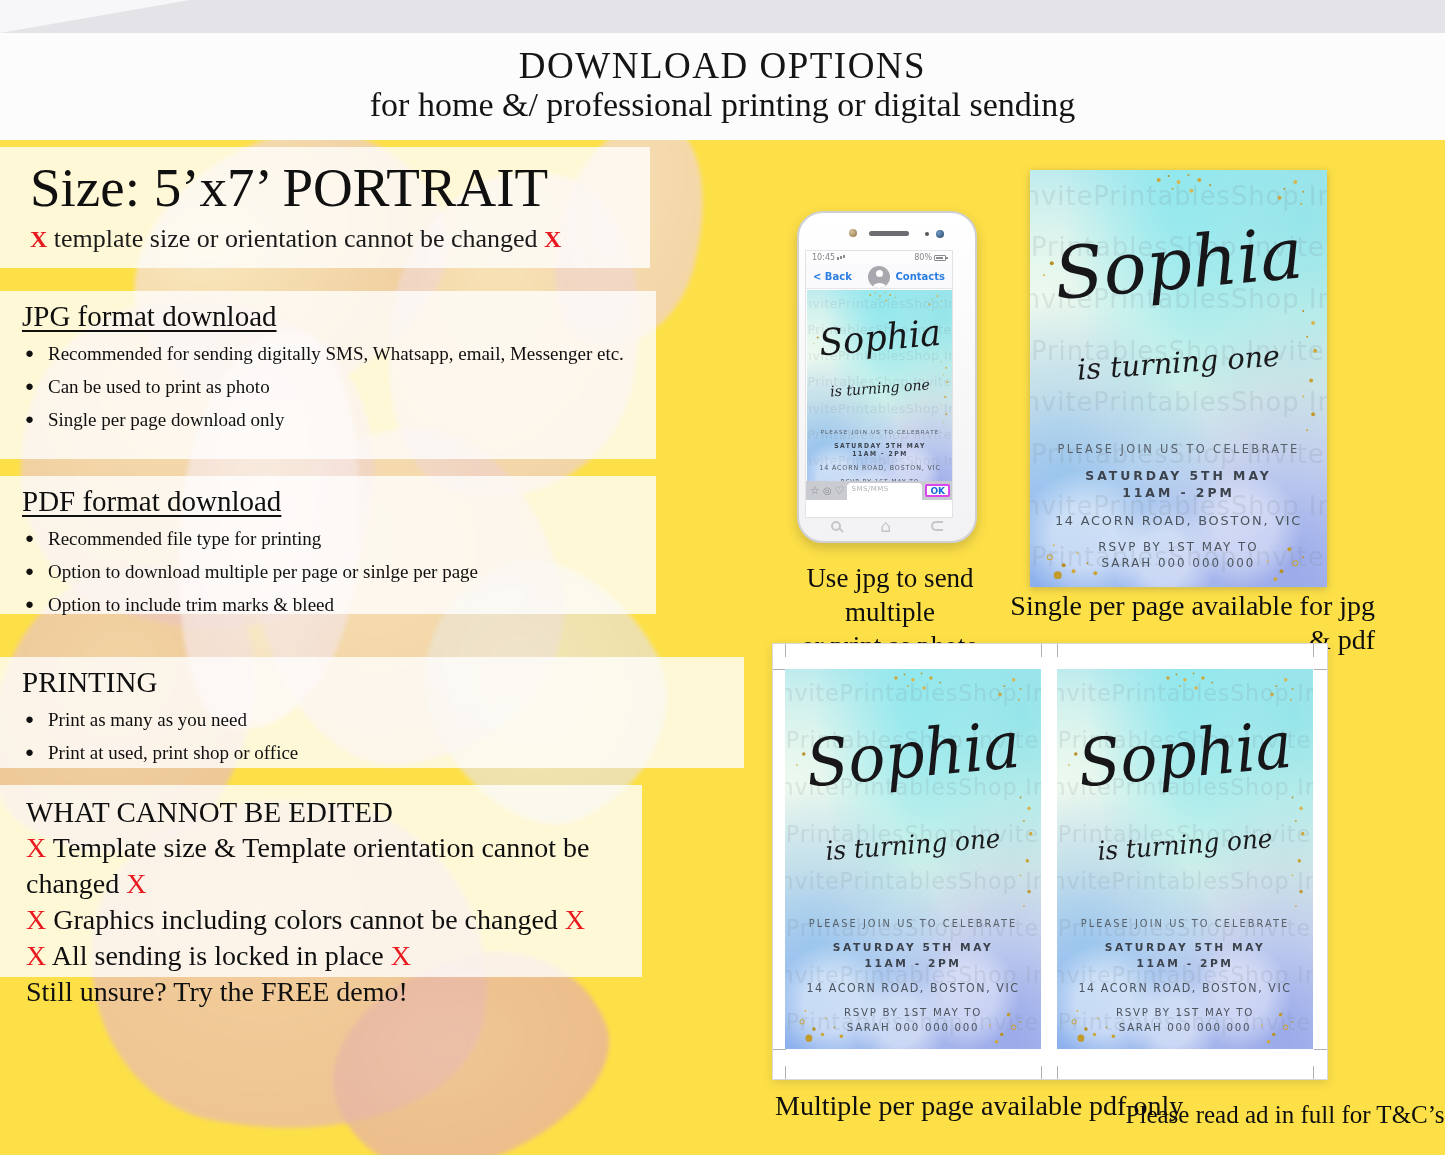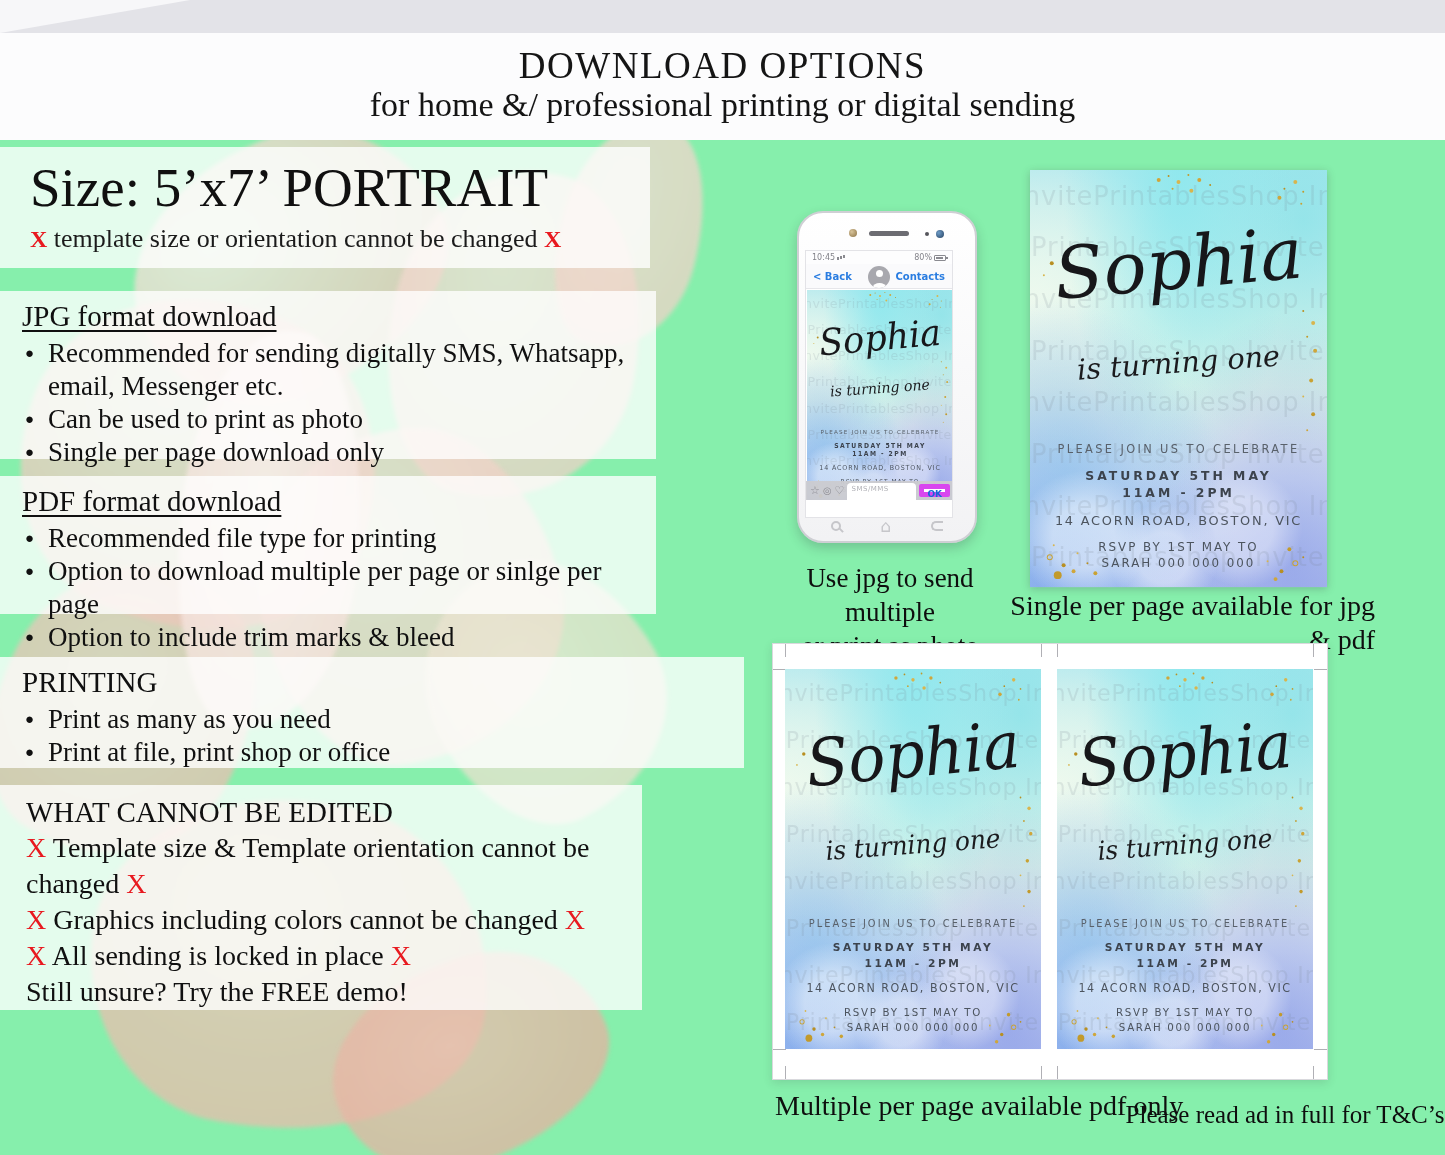--- a/index.html
+++ b/index.html
@@ -1,17 +1,17 @@
 <!DOCTYPE html>
 <html><head>
 <meta charset="utf-8">
 <style>
   html,body{margin:0;padding:0;background:#d8d8dc;}
   *{box-sizing:border-box;}
-  #canvas{position:relative;width:1445px;height:1155px;margin:0 auto;background:#86efac;overflow:hidden;
+  #canvas{position:relative;width:1445px;height:1155px;margin:0 auto;background:#fde047;overflow:hidden;
           font-family:"Liberation Serif","DejaVu Serif",serif;}
 
   
   .top-strip{position:absolute;left:0;top:0;width:1445px;height:33px;background:#e3e3e8;z-index:3;}
   .top-strip::before{content:"";position:absolute;left:0;top:0;width:190px;height:33px;background:#f7f7f9;
           clip-path:polygon(0 0,190px 0,0 33px);}
   .hdr-band{position:absolute;left:0;top:33px;width:1445px;height:107px;background:#fcfcfd;z-index:3;}
   .hdr-title{position:absolute;left:0;top:11px;width:100%;text-align:center;
           font-size:37px;letter-spacing:1.5px;color:#151515;}
   .hdr-sub{position:absolute;left:0;top:53px;width:100%;text-align:center;
@@ -34,25 +34,25 @@
   
   .strip{position:absolute;left:0;background:rgba(255,255,255,0.78);z-index:2;}
   #sec-size{top:147px;width:650px;height:121px;padding:10px 0 0 30px;}
   .size-title{font-size:55px;line-height:62px;color:#101010;}
   .size-note{font-size:26px;line-height:32px;color:#1b1b1b;margin-top:4px;}
   .xm{color:#e8191f;font-weight:700;font-size:24px;}
   .xm2{color:#e8191f;font-weight:400;}
   #sec-jpg{top:291px;width:656px;height:168px;padding:8px 0 0 22px;}
   #sec-pdf{top:476px;width:656px;height:138px;padding:8px 0 0 22px;}
   #sec-print{top:657px;width:744px;height:111px;padding:8px 0 0 22px;}
-  #sec-edit{top:785px;width:642px;height:225px;padding:10px 0 0 26px;}
+  #sec-edit{top:785px;width:642px;height:192px;padding:10px 0 0 26px;}
   .sec-h{font-size:29px;line-height:35px;color:#101010;}
   .u{text-decoration:underline;text-underline-offset:4px;}
   .blist{margin:3px 0 0 0;padding:0;list-style:none;}
-  .blist li{position:relative;padding-left:26px;font-size:27px;line-height:33px;color:#101010;max-width:610px;}
+  .blist li{position:relative;padding-left:26px;font-size:19px;line-height:33px;color:#101010;max-width:610px;}
   .blist li::before{content:"●";position:absolute;left:3px;top:0;font-size:15px;}
   .xline{font-size:28px;line-height:36px;color:#101010;}
   .xline .xm2{font-size:28px;}
 
   
   .cap{position:absolute;font-size:28px;line-height:34px;color:#0e0e0e;z-index:2;}
   #cap-phone{left:770px;top:561px;width:240px;text-align:center;font-size:27px;}
   #cap-single{left:1005px;top:589px;width:370px;text-align:right;}
   #cap-multi{left:775px;top:1089px;}
   #cap-terms{left:1120px;top:1098px;width:330px;text-align:center;font-size:25px;}
@@ -130,21 +130,21 @@
         border-radius:50% 50% 0 0;background:#fefefe;}
   .screen-invite{position:relative;width:148px;height:211px;overflow:hidden;background:#fff;}
   .msgbar{position:absolute;left:0;right:0;bottom:0;height:19px;background:rgba(203,203,208,0.95);
         display:flex;align-items:center;padding:0 4px;gap:3px;z-index:3;}
   .mic{font:400 11px "DejaVu Sans",sans-serif;color:#8f8f96;line-height:1;}
   .ico-star::before{content:"☆";}
   .ico-cam::before{content:"◎";font-size:10px;}
   .ico-heart::before{content:"♡";}
   .sms{flex:1;height:23px;background:#fff;border-radius:4px;font:400 7px/13px "DejaVu Sans",sans-serif;
         color:#b0b0b6;padding:0 4px;letter-spacing:0.5px;margin-top:7px;}
-  .okbtn{height:13px;background:#fff;border:5px solid #d946ef;border-radius:2px;
+  .okbtn{height:13px;background:#fff;border:2px solid #d946ef;border-radius:2px;
         font:700 9px/11px "DejaVu Sans",sans-serif;color:#1565d8;padding:0 3px;}
   .navrow{position:absolute;left:0;right:0;bottom:3px;height:24px;display:flex;justify-content:space-between;
         align-items:center;padding:0 32px;}
   .ico-search{width:10px;height:10px;border:2px solid #c6c6ca;border-radius:50%;position:relative;}
   .ico-search::after{content:"";position:absolute;width:6px;height:2px;background:#c6c6ca;
         transform:rotate(45deg);right:-5px;bottom:-2px;}
   .ico-home{font:400 17px/1 "DejaVu Sans",sans-serif;color:#c6c6ca;}
   .ico-home::before{content:"⌂";}
   .ico-backnav{width:12px;height:10px;border:2px solid #c6c6ca;border-right:none;border-radius:8px 0 0 8px;}
 
@@ -201,21 +201,21 @@
       <li>Recommended file type for printing</li>
       <li>Option to download multiple per page or sinlge per page</li>
       <li>Option to include trim marks &amp; bleed</li>
     </ul>
   </div>
 
   <div class="strip" id="sec-print">
     <div class="sec-h">PRINTING</div>
     <ul class="blist">
       <li>Print as many as you need</li>
-      <li>Print at file, print shop or office</li>
+      <li>Print at used, print shop or office</li>
     </ul>
   </div>
 
   <div class="strip" id="sec-edit">
     <div class="sec-h">WHAT CANNOT BE EDITED</div>
     <div class="xline">
       <span class="xm2">X</span>
       <span>Template size &amp; Template orientation cannot be changed</span>
       <span class="xm2">X</span>
     </div>

